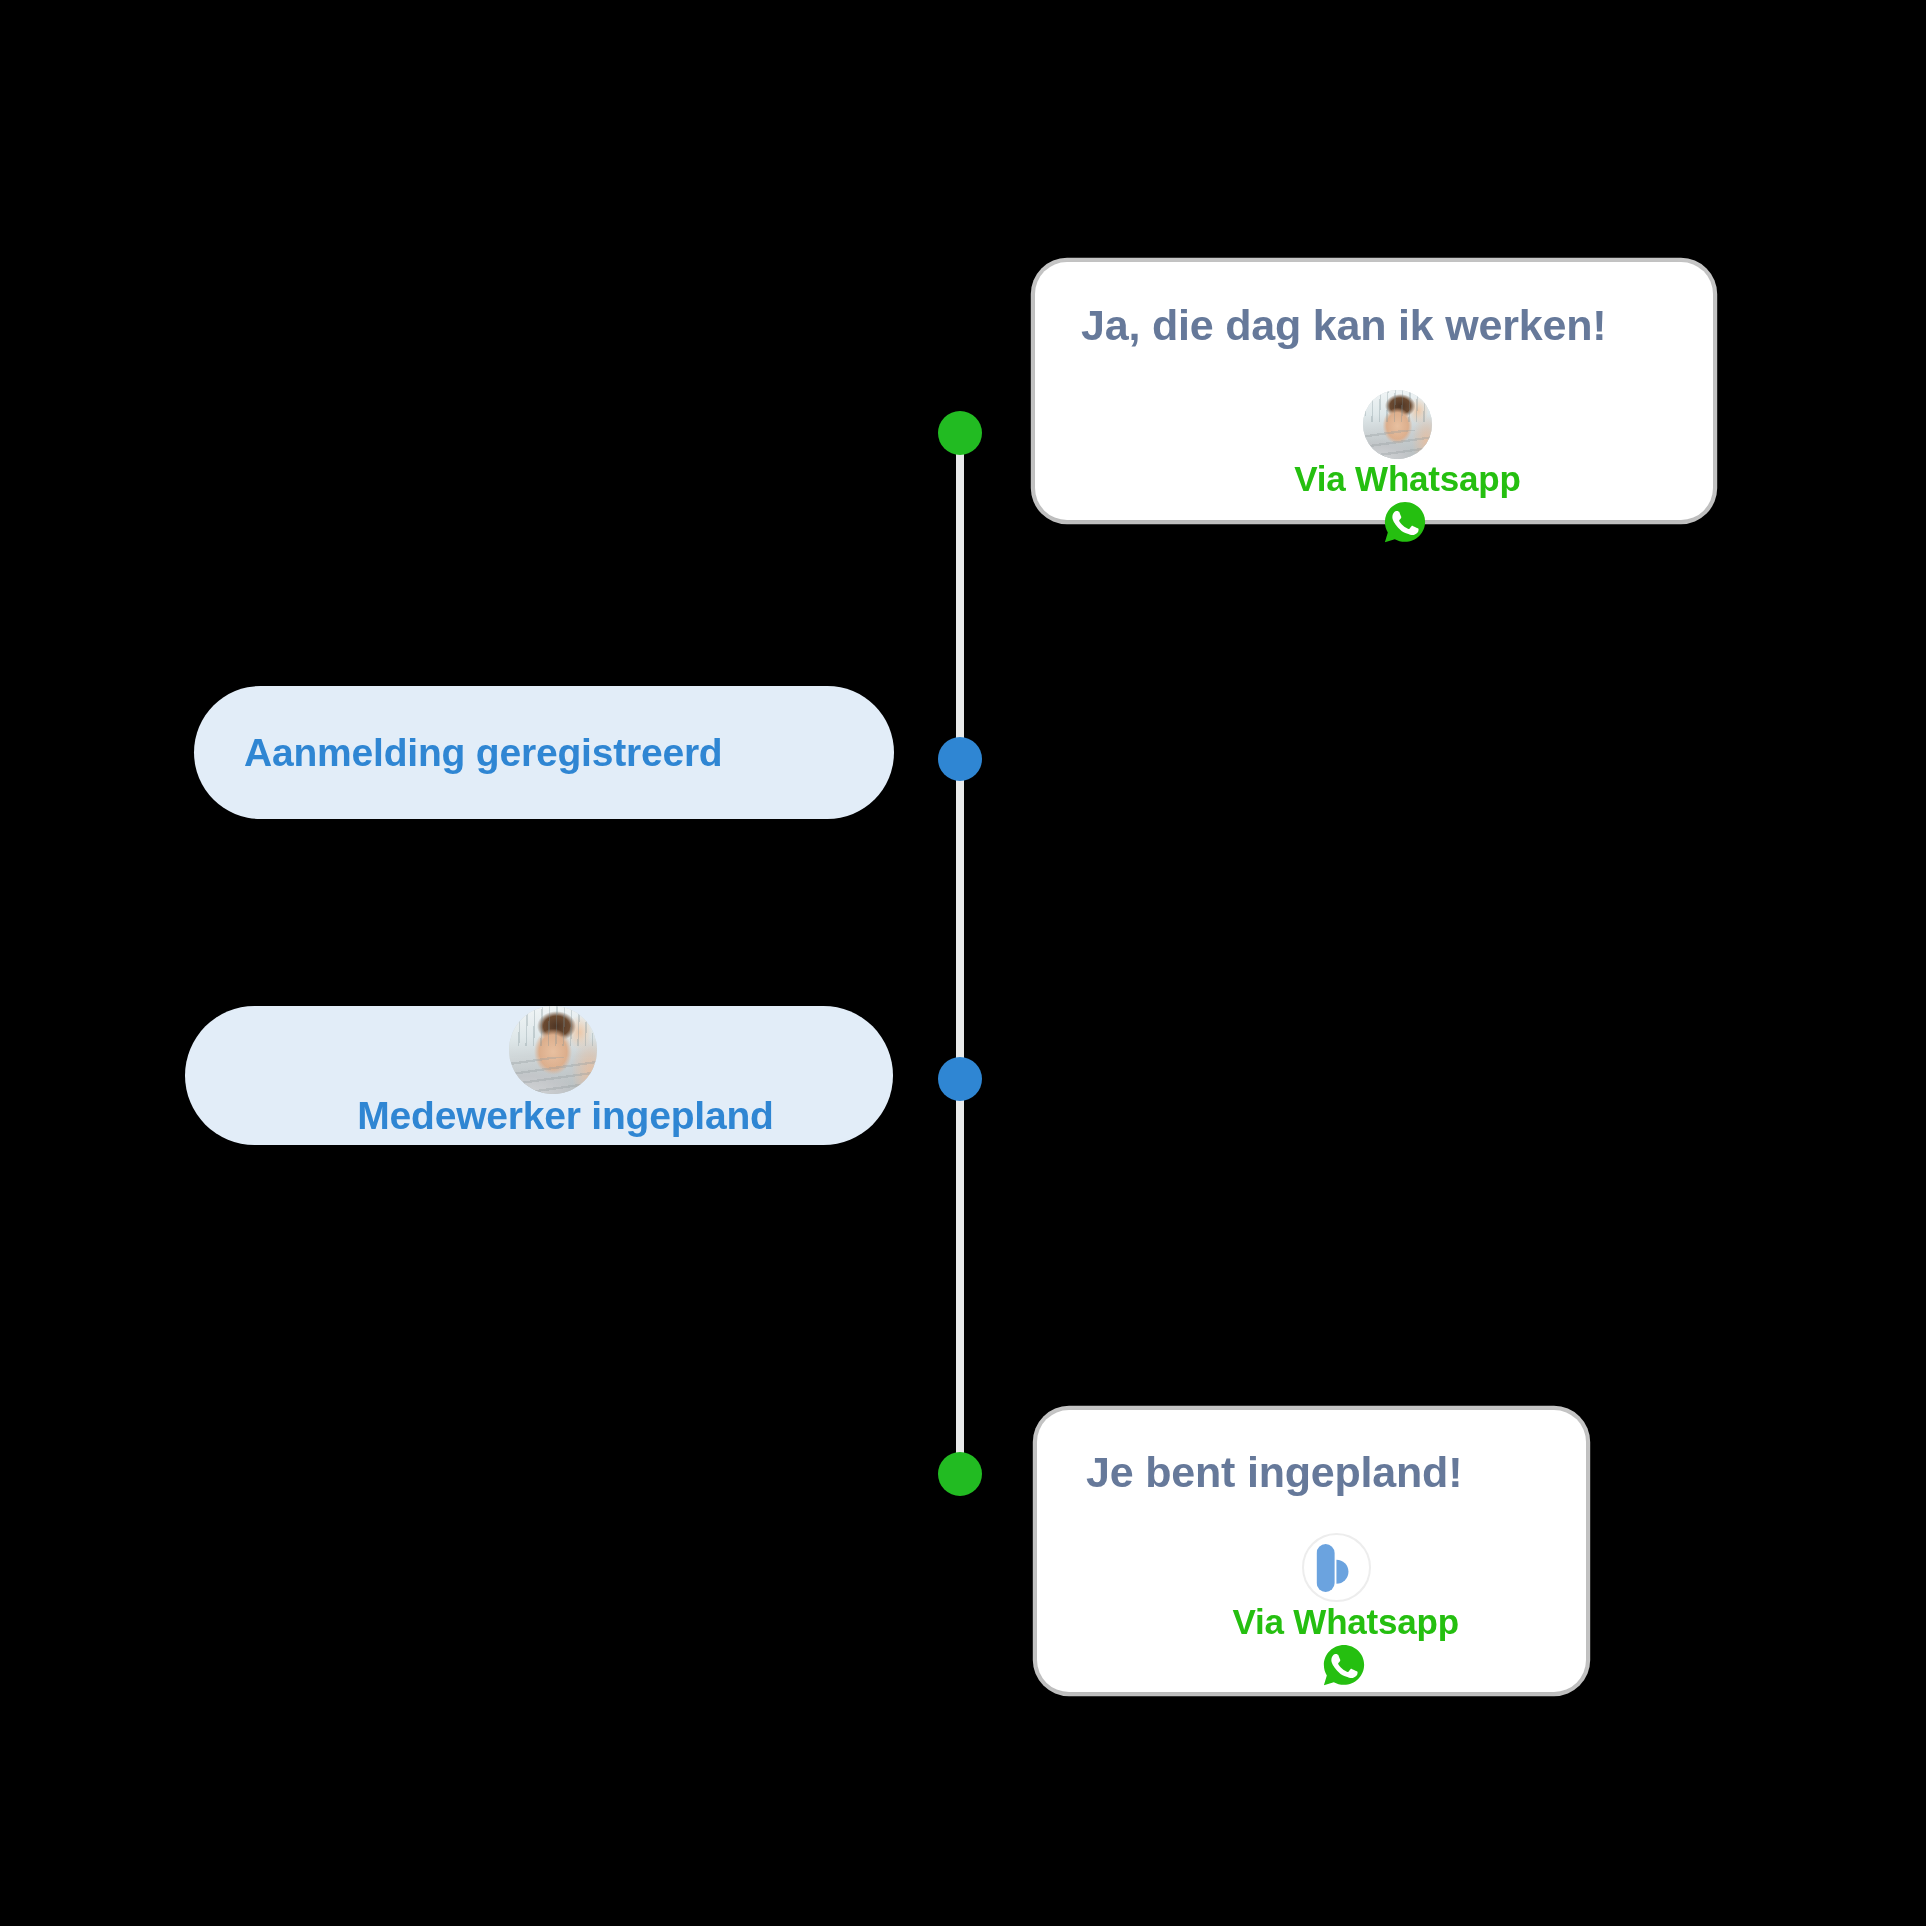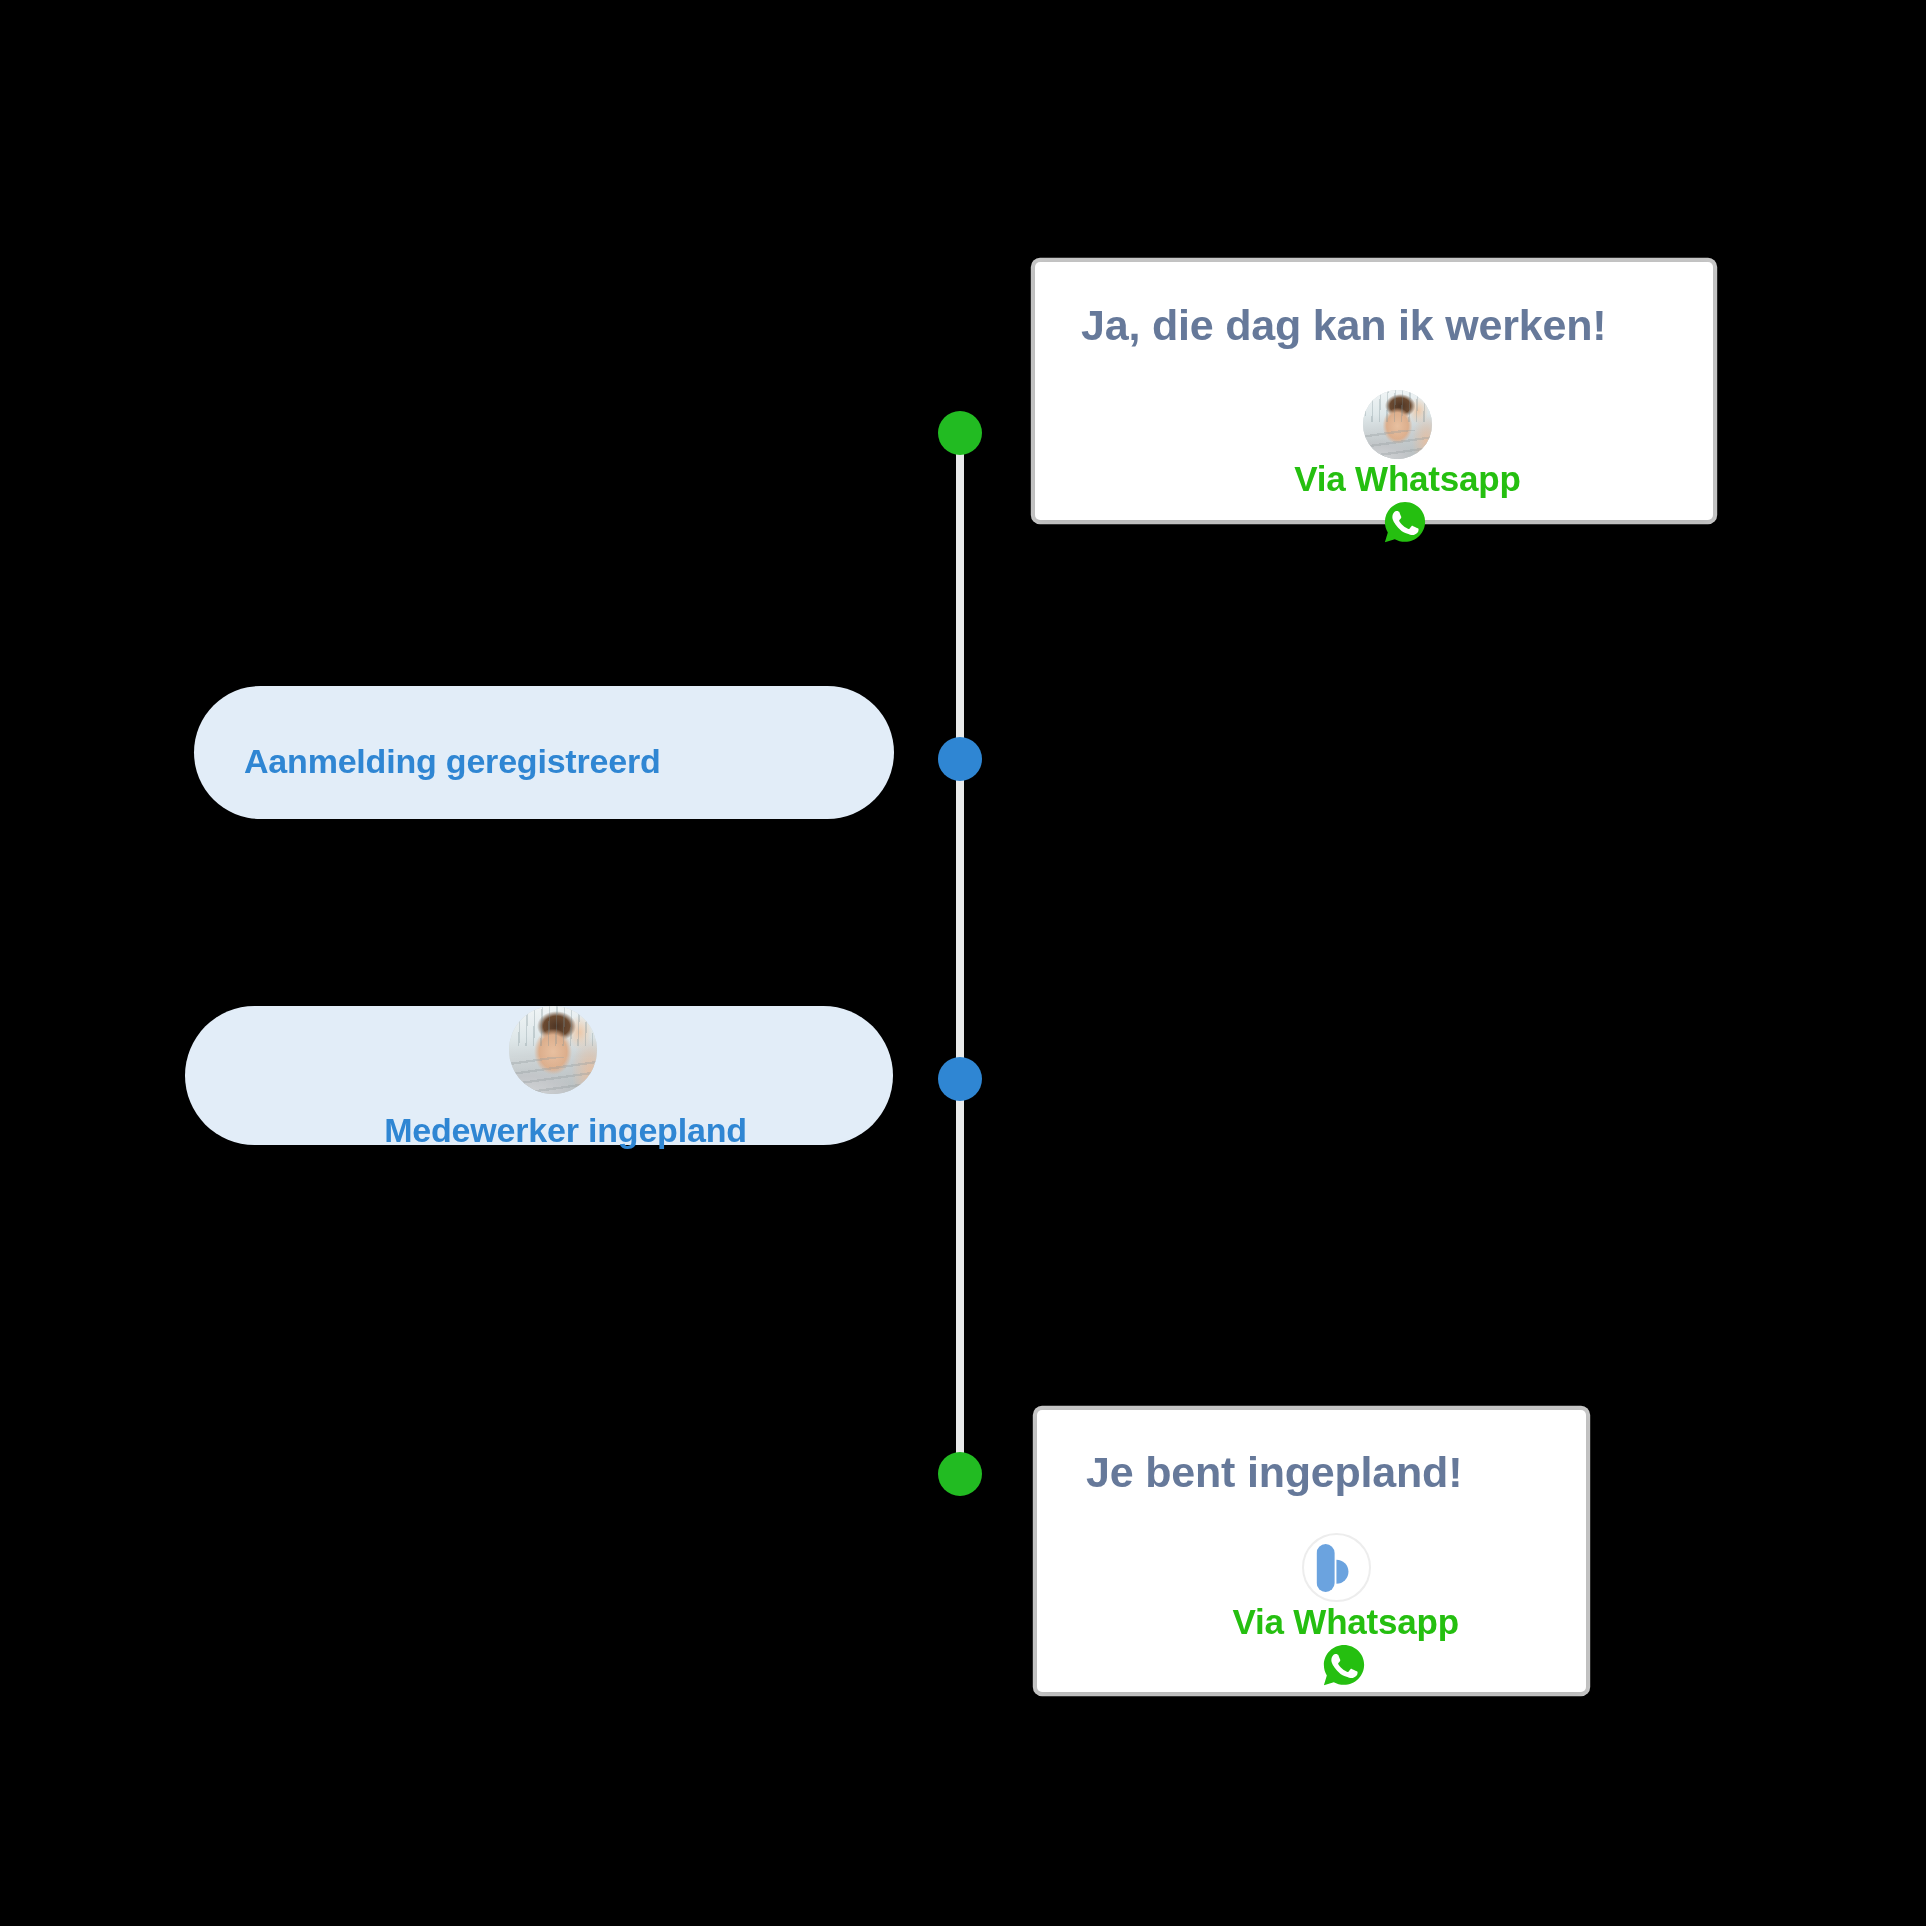--- a/index.html
+++ b/index.html
@@ -41,21 +41,21 @@
 
   .node-1 { left: 938px; top: 411px; }
   .node-2 { left: 938px; top: 737px; }
   .node-3 { left: 938px; top: 1057px; }
   .node-4 { left: 938px; top: 1452px; }
 
   
   .card {
     position: absolute;
     background: #ffffff;
-    border-radius: 5px;
+    border-radius: 32px;
     box-shadow: 0 2.8px 12px rgba(0,0,0,0.10),
                 0 0 0 4.2px rgba(236,236,236,0.85);
   }
 
   .card-top {
     left: 1035px;
     top: 262px;
     width: 678px;
     height: 258px;
     padding: 42px 0 0 46px;
@@ -183,26 +183,25 @@
   .pill-2 {
     left: 185px;
     top: 1006px;
     width: 708px;
     height: 139px;
     padding-left: 27px;
     flex-direction: column;
   }
 
   .pill-label {
-    font-size: 34px;
+    font-size: 39px;
     font-weight: 700;
     color: #2f86d3;
     white-space: nowrap;
     letter-spacing: -0.2px;
-    margin-top: 17px;
   }
   .pill-2 .pill-label { margin-left: 26px; }
 
   
   .brand-avatar {
     position: relative;
     flex: 0 0 auto;
     width: 69px;
     height: 69px;
     border-radius: 50%;

